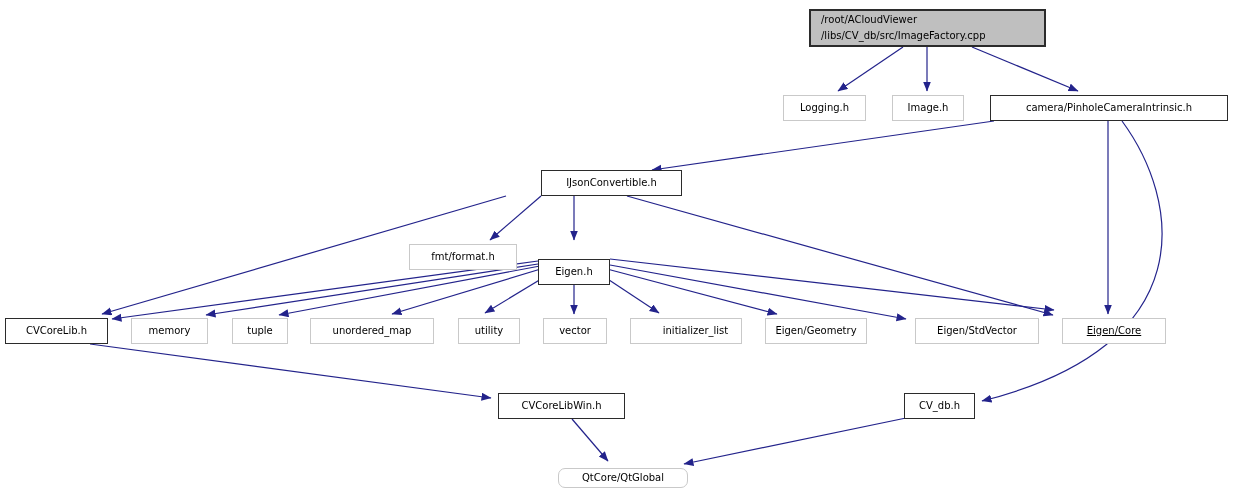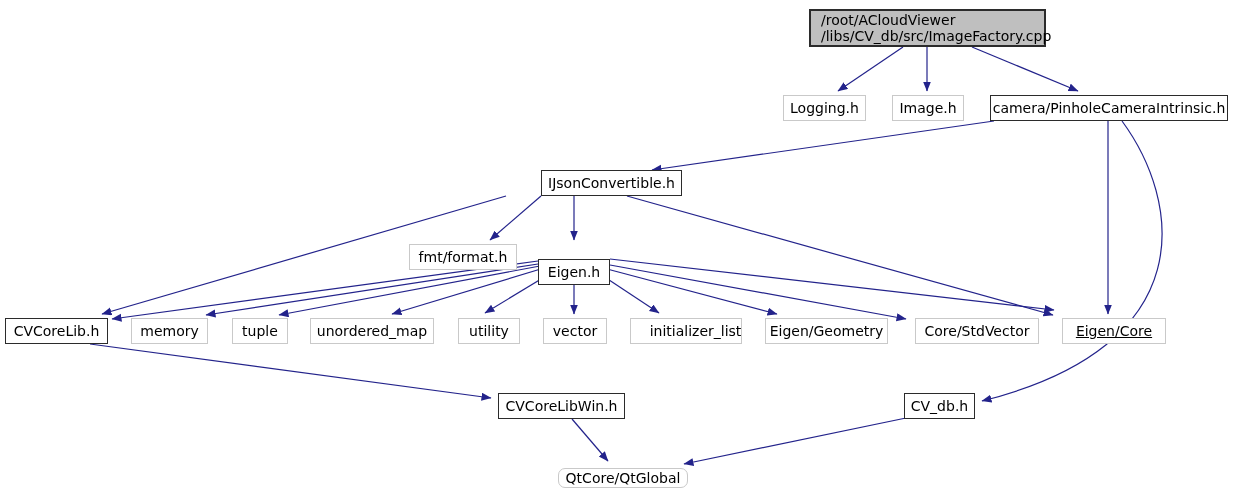--- a/index.html
+++ b/index.html
@@ -10,21 +10,21 @@
     font-family:"DejaVu Sans","Liberation Sans",sans-serif;
     overflow:hidden;
   }
   .stage svg{position:absolute;left:0;top:0;}
   .node{
     position:absolute;
     box-sizing:border-box;
     display:flex;align-items:center;justify-content:center;
     background:#ffffff;
     color:var(--text,#000);
-    font-size:14px;
+    font-size:10px;
     text-align:center;
     z-index:2;
   }
   .node span{white-space:pre-line;line-height:16px;pointer-events:none;}
   .node.plain{border:1px solid var(--plain-border,#c9c9c9);}
   .node.linked{border:1px solid var(--linked-border,#2b2b2b);cursor:pointer;}
   .node.main{
     background:var(--main-fill,#bfbfbf);
     border:2px solid var(--linked-border,#2b2b2b);
     justify-content:flex-start;text-align:left;
@@ -103,25 +103,25 @@
       </div>
       <div class="node plain" style="left: 458px; top: 318px; width: 62px; height: 26px;">
         <span>utility</span>
       </div>
       <div class="node plain" style="left: 543px; top: 318px; width: 64px; height: 26px;">
         <span>vector</span>
       </div>
       <div class="node plain" style="left: 630px; top: 318px; width: 112px; height: 26px; padding-left: 19px;">
         <span>initializer_list</span>
       </div>
-      <div class="node plain" style="left: 765px; top: 318px; width: 123px; height: 26px;">
+      <div class="node plain" style="left: 765px; top: 318px; width: 102px; height: 26px;">
         <span>Eigen/Geometry</span>
       </div>
       <div class="node plain" style="left: 915px; top: 318px; width: 124px; height: 26px;">
-        <span>Core/StdVector</span>
+        <span>Eigen/StdVector</span>
       </div>
       <div class="node plain" style="left: 1062px; top: 318px; width: 104px; height: 26px; text-decoration: underline;">
         <span>Eigen/Core</span>
       </div>
       <div class="node linked" style="left: 498px; top: 393px; width: 127px; height: 26px;">
         <span>CVCoreLibWin.h</span>
       </div>
       <div class="node linked" style="left: 904px; top: 393px; width: 71px; height: 26px;">
         <span>CV_db.h</span>
       </div>

